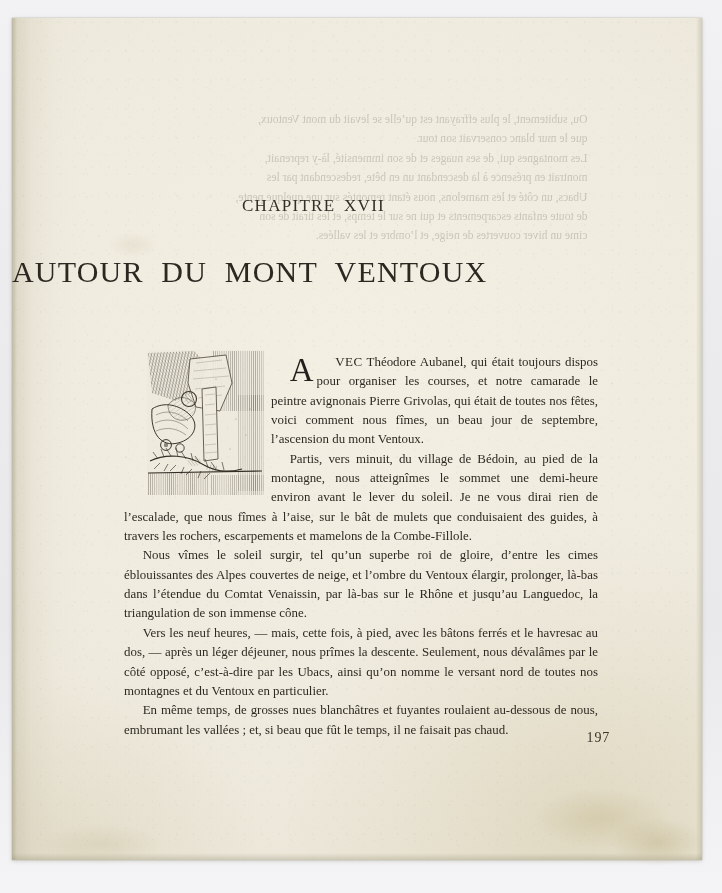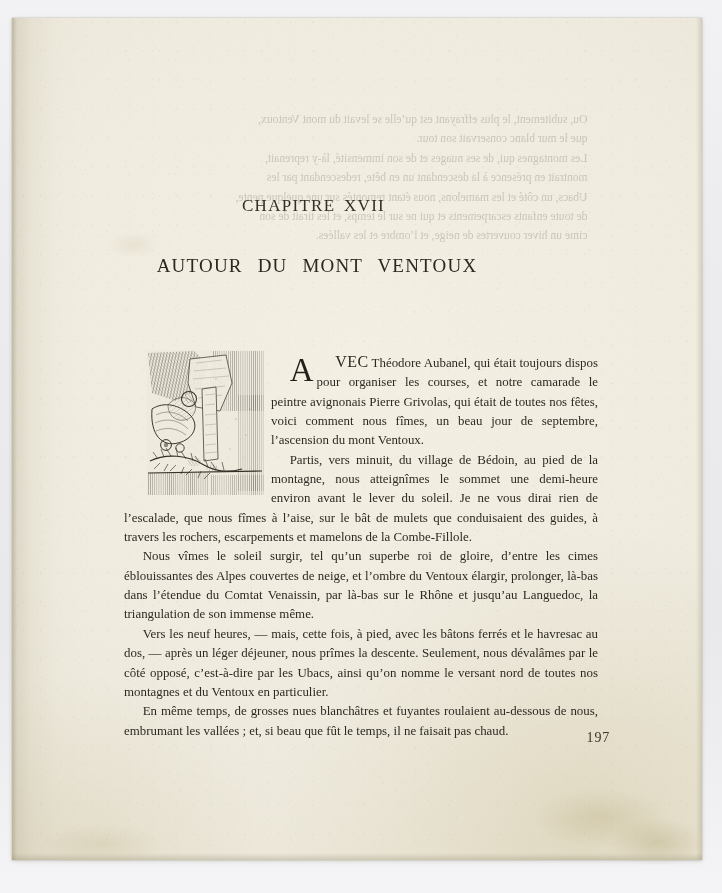--- a/index.html
+++ b/index.html
@@ -120,22 +120,21 @@
     text-align: center;
     font-size: 17px;
     letter-spacing: 1.3px;
     word-spacing: 3px;
     color: #332f27;
   }
   .chapter-title {
     position: absolute;
     left: 0; top: 237px;
     width: 610px;
-    text-align: center;
-    font-size: 19px;
+    font-size: 30px;
     letter-spacing: 1.2px;
     word-spacing: 9px;
     color: #2b2721;
   }
 
   
   .vignette {
     position: absolute;
     left: 134px;
     top: 331px;
@@ -170,21 +169,21 @@
     float: left;
     font-size: 33px;
     line-height: 30px;
     padding: 2px 2px 0 0;
     margin: 1px 1px 0 0;
     color: #241f1a;
     font-family: "Liberation Serif", serif;
   }
   .smallcaps {
     font-variant: small-caps;
-    font-size: 16px;
+    font-size: 13px;
     letter-spacing: 0.4px;
   }
 
   .folio {
     position: absolute;
     right: 92px;
     top: 712px;
     font-size: 14px;
     letter-spacing: 0.8px;
     color: #3a3529;
@@ -291,21 +290,21 @@
               <circle cx="14" cy="40" r="0.5"></circle>
                 <circle cx="70" cy="30" r="0.5"></circle>
             </g>
           </g>
         </svg>
       </div>
 
       <div class="textblock">
         <p><span class="cut-in"></span><span class="dropcap">A</span><span class="smallcaps">VEC</span><span> Théodore Aubanel, qui était toujours dispos pour organiser les courses, et notre camarade le peintre avignonais Pierre Grivolas, qui était de toutes nos fêtes, voici comment nous fîmes, un beau jour de septembre, l’ascension du mont Ventoux.</span></p>
         <p>Partis, vers minuit, du village de Bédoin, au pied de la montagne, nous atteignîmes le sommet une demi-heure environ avant le lever du soleil. Je ne vous dirai rien de l’escalade, que nous fîmes à l’aise, sur le bât de mulets que conduisaient des guides, à travers les rochers, escarpements et mamelons de la Combe-Fillole.</p>
-        <p>Nous vîmes le soleil surgir, tel qu’un superbe roi de gloire, d’entre les cimes éblouissantes des Alpes couvertes de neige, et l’ombre du Ventoux élargir, prolonger, là-bas dans l’étendue du Comtat Venaissin, par là-bas sur le Rhône et jusqu’au Languedoc, la triangulation de son immense même.</p>
+        <p>Nous vîmes le soleil surgir, tel qu’un superbe roi de gloire, d’entre les cimes éblouissantes des Alpes couvertes de neige, et l’ombre du Ventoux élargir, prolonger, là-bas dans l’étendue du Comtat Venaissin, par là-bas sur le Rhône et jusqu’au Languedoc, la triangulation de son immense cône.</p>
         <p>Vers les neuf heures, — mais, cette fois, à pied, avec les bâtons ferrés et le havresac au dos, — après un léger déjeuner, nous prîmes la descente. Seulement, nous dévalâmes par le côté opposé, c’est-à-dire par les Ubacs, ainsi qu’on nomme le versant nord de toutes nos montagnes et du Ventoux en particulier.</p>
         <p>En même temps, de grosses nues blanchâtres et fuyantes roulaient au-dessous de nous, embrumant les vallées ; et, si beau que fût le temps, il ne faisait pas chaud.</p>
       </div>
 
       <div class="folio">197</div>
 
     </div>
 
     <div class="stain" style="left:520px;top:770px;width:140px;height:60px;background:radial-gradient(ellipse,rgba(186,172,124,0.30),rgba(186,172,124,0) 70%);"></div>
     <div class="stain" style="left:600px;top:800px;width:90px;height:48px;background:radial-gradient(ellipse,rgba(178,164,116,0.34),rgba(178,164,116,0) 72%);"></div>

